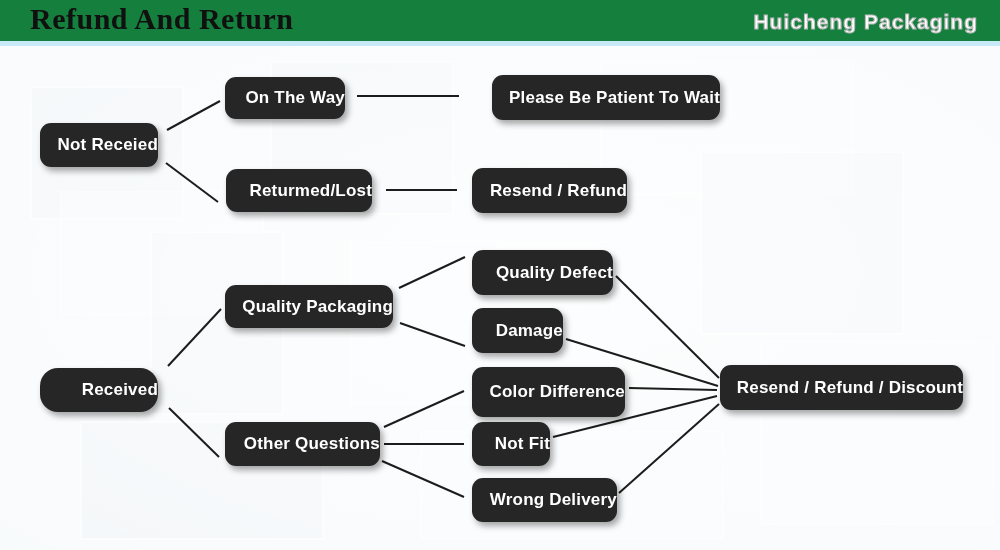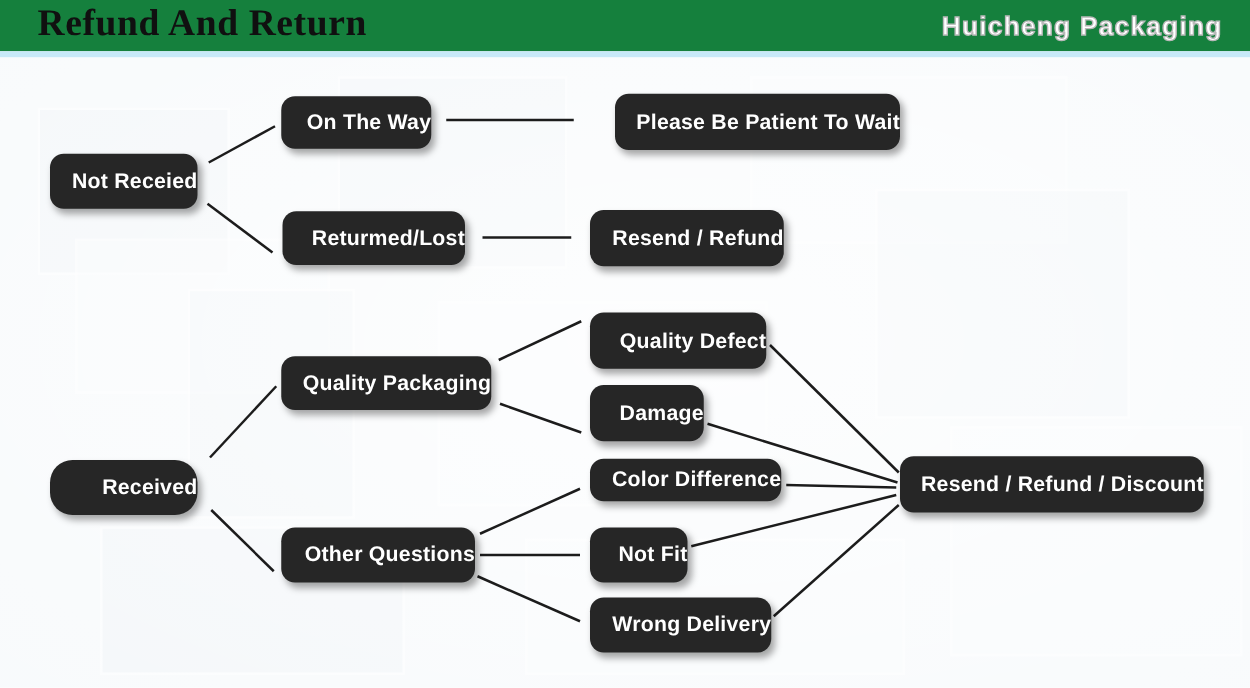--- a/index.html
+++ b/index.html
@@ -109,21 +109,21 @@
         </div>
         <div class="node" style="left: 225px; top: 239px; width: 168px; height: 43px;">
           <span>Quality Packaging</span>
         </div>
         <div class="node" style="left: 472px; top: 262px; width: 91px; height: 45px;">
           <span>Damage</span>
         </div>
         <div class="node" style="left: 40px; top: 322px; width: 118px; height: 44px; border-radius: 18px;">
           <span>Received</span>
         </div>
-        <div class="node" style="left: 472px; top: 321px; width: 153px; height: 34px;">
+        <div class="node" style="left: 472px; top: 321px; width: 153px; height: 50px;">
           <span>Color Difference</span>
         </div>
         <div class="node" style="left: 720px; top: 319px; width: 243px; height: 45px;">
           <span>Resend / Refund / Discount</span>
         </div>
         <div class="node" style="left: 225px; top: 376px; width: 155px; height: 44px;">
           <span>Other Questions</span>
         </div>
         <div class="node" style="left: 472px; top: 376px; width: 78px; height: 44px;">
           <span>Not Fit</span>

